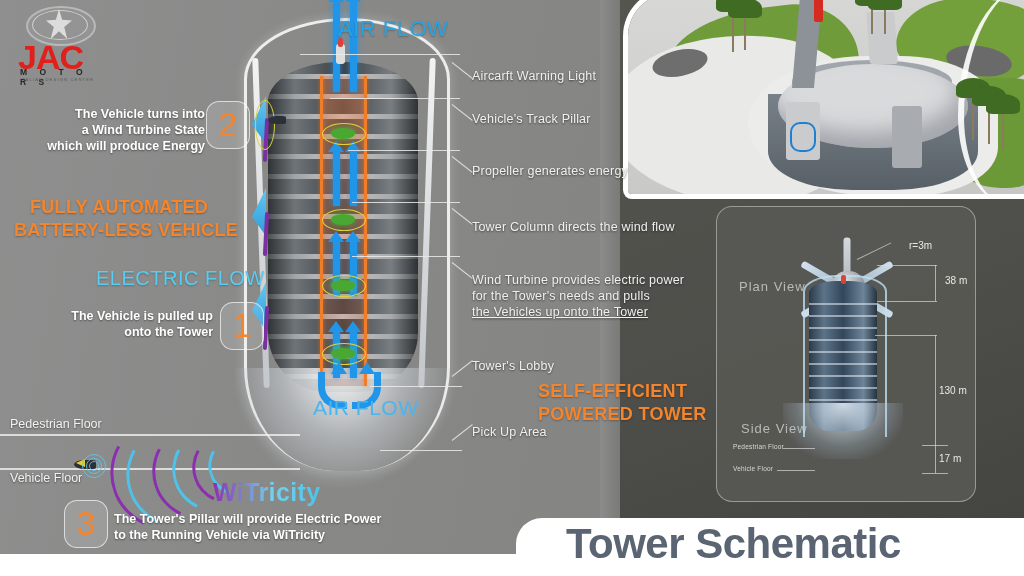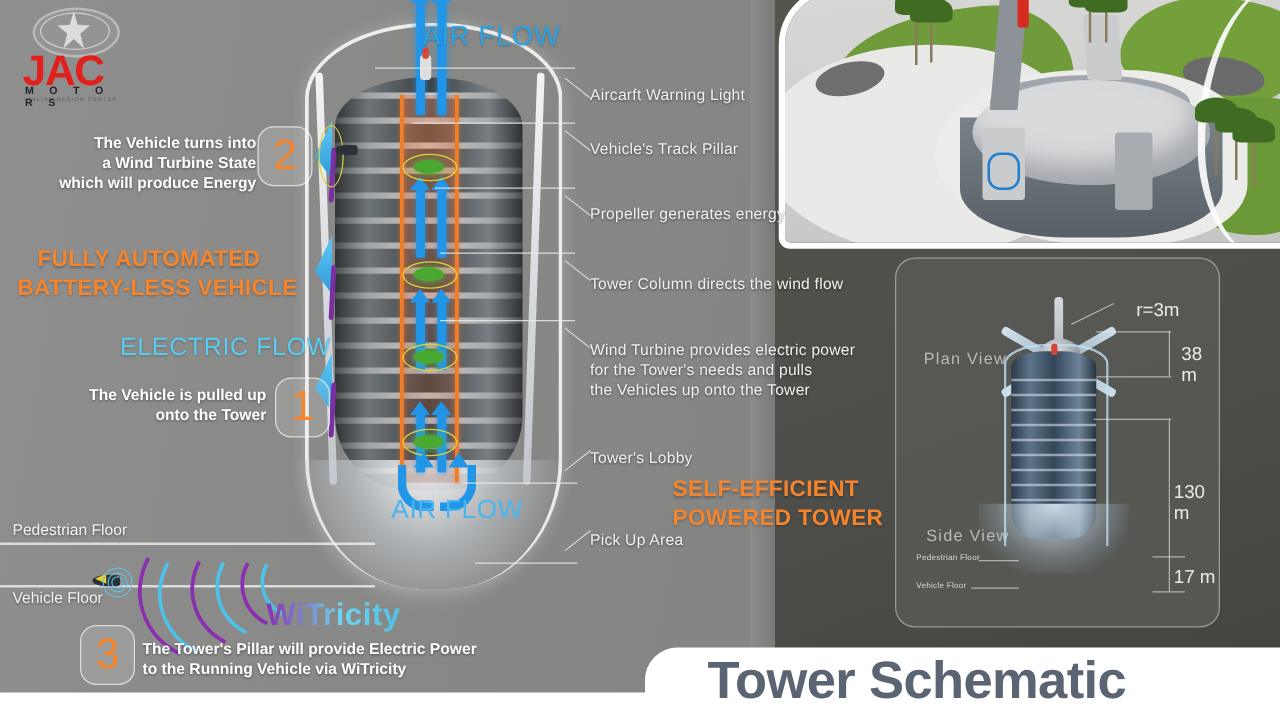--- a/index.html
+++ b/index.html
@@ -105,21 +105,21 @@
      -webkit-background-clip:text;background-clip:text;color:transparent;}
   .wave{position:absolute;border:3px solid;border-color:transparent transparent transparent #4ec2e8;
      border-radius:50%;}
   .wave.p{border-left-color:#8b2fb0;}
   .ring-el{position:absolute;border:1.5px solid #5fc8ea;border-radius:50%;opacity:.85;}
 
   
   .inset{position:absolute;left:716px;top:206px;width:258px;height:294px;
      background:rgba(88,88,84,.92);border:1.4px solid rgba(210,210,210,.55);border-radius:16px;}
   .inset-label{position:absolute;color:#b9b9b7;font-size:13px;letter-spacing:1px;}
-  .dim-text{position:absolute;color:#e8e8e6;font-size:15px;padding-left:16px;}
+  .dim-text{position:absolute;color:#e8e8e6;font-size:10px;padding-left:16px;}
   .dim-line{position:absolute;background:rgba(225,225,225,.65);}
   .tiny-label{position:absolute;color:#d7d7d5;font-size:6.5px;letter-spacing:.2px;}
   .prop-blade{position:absolute;transform-origin:0 50%;height:7px;border-radius:3px;}
   .hub{position:absolute;width:34px;height:32px;border-radius:48% 48% 42% 42%;
      background:radial-gradient(circle at 38% 34%,#e3e5e7,#9aa0a6 60%,#6d7378 100%);}
   .mini-tower{position:absolute;left:92px;top:74px;width:68px;height:150px;
      background:linear-gradient(90deg,#2a3a4a 0%,#5d7488 22%,#33465a 50%,#6d8499 80%,#25333f 100%);
      border-radius:40% 40% 30% 30%/8% 8% 14% 14%;overflow:hidden;}
   .mini-slab{position:absolute;left:0;width:100%;height:2px;background:rgba(225,235,245,.55);}
 
@@ -270,21 +270,21 @@
   <div class="callout" style="left:472px;top:163px;">Propeller generates energy</div>
 
   <div class="leader-d" style="left:452px;top:208px;width:26px;transform:rotate(38deg);"></div>
   <div class="leader" style="left:352px;top:202px;width:108px;"></div>
   <div class="callout" style="left:472px;top:219px;">Tower Column directs the wind flow</div>
 
   <div class="leader-d" style="left:452px;top:262px;width:26px;transform:rotate(38deg);"></div>
   <div class="leader" style="left:352px;top:256px;width:108px;"></div>
   <div class="callout" style="left:472px;top:288px;">for the Tower's needs and pulls</div>
   <div class="callout" style="left:472px;top:272px;">Wind Turbine provides electric power</div>
-  <div class="callout" style="left:472px;top:304px;">the Vehicles up onto the Tower</div>
+  <div class="callout" style="left:472px;top:304px;text-decoration:underline;">the Vehicles up onto the Tower</div>
 
   <div class="leader-d" style="left:452px;top:376px;width:26px;transform:rotate(-38deg);"></div>
   <div class="leader" style="left:370px;top:386px;width:92px;"></div>
   <div class="callout" style="left:472px;top:358px;">Tower's Lobby</div>
 
   <div class="leader-d" style="left:452px;top:440px;width:26px;transform:rotate(-38deg);"></div>
   <div class="leader" style="left:380px;top:450px;width:82px;"></div>
   <div class="callout" style="left:472px;top:424px;">Pick Up Area</div>
 
   <div class="step-text" style="left:55px;top:106px;text-align:right;width:150px;">The Vehicle turns into</div>

